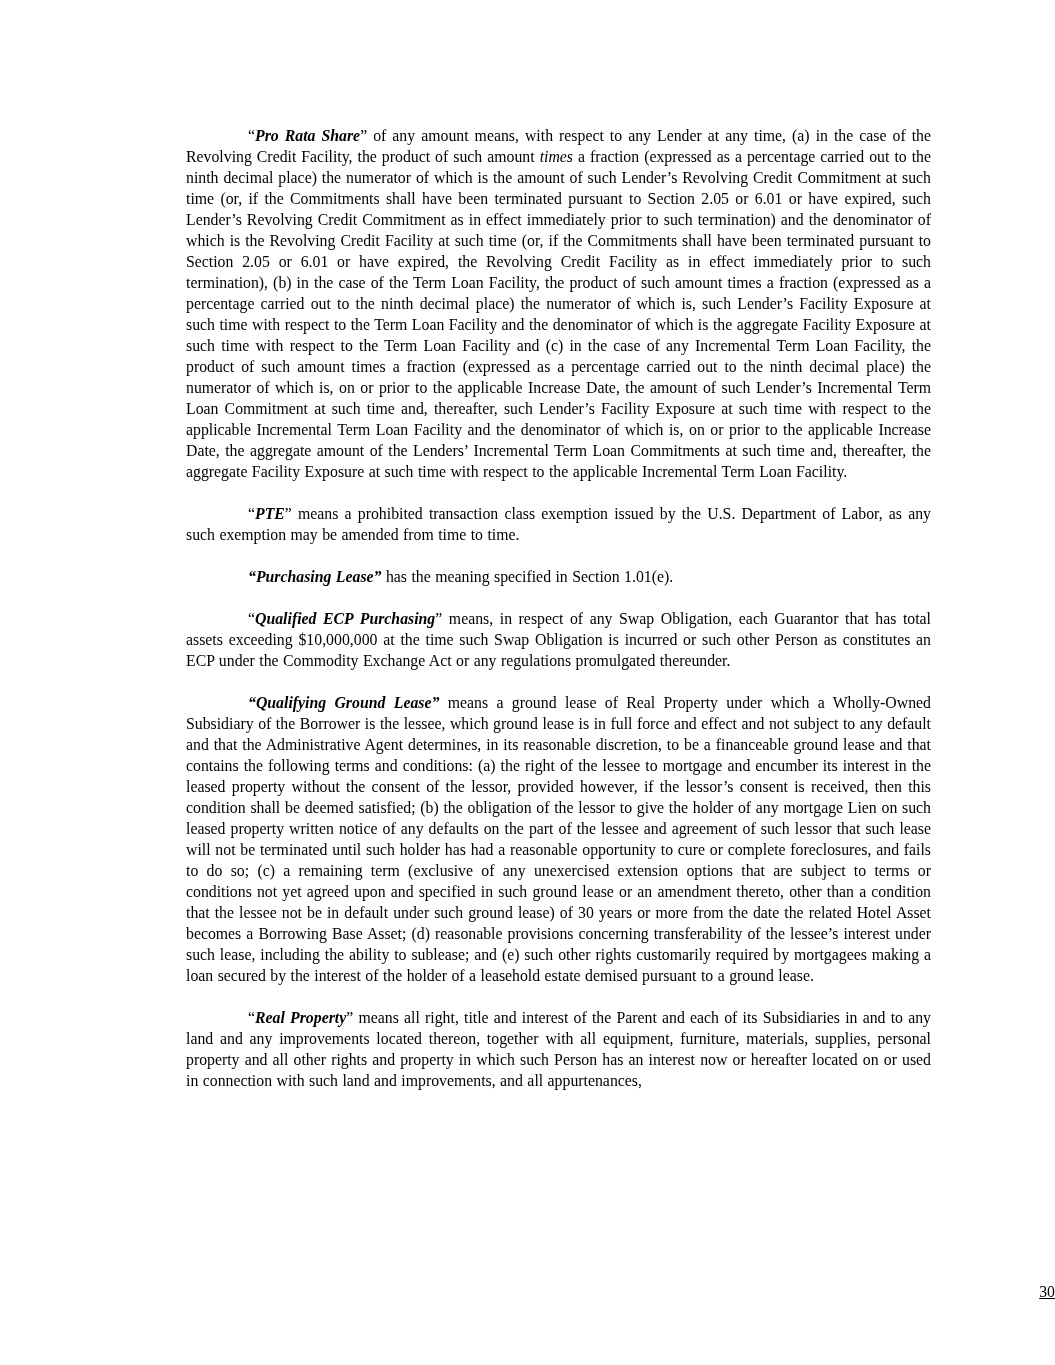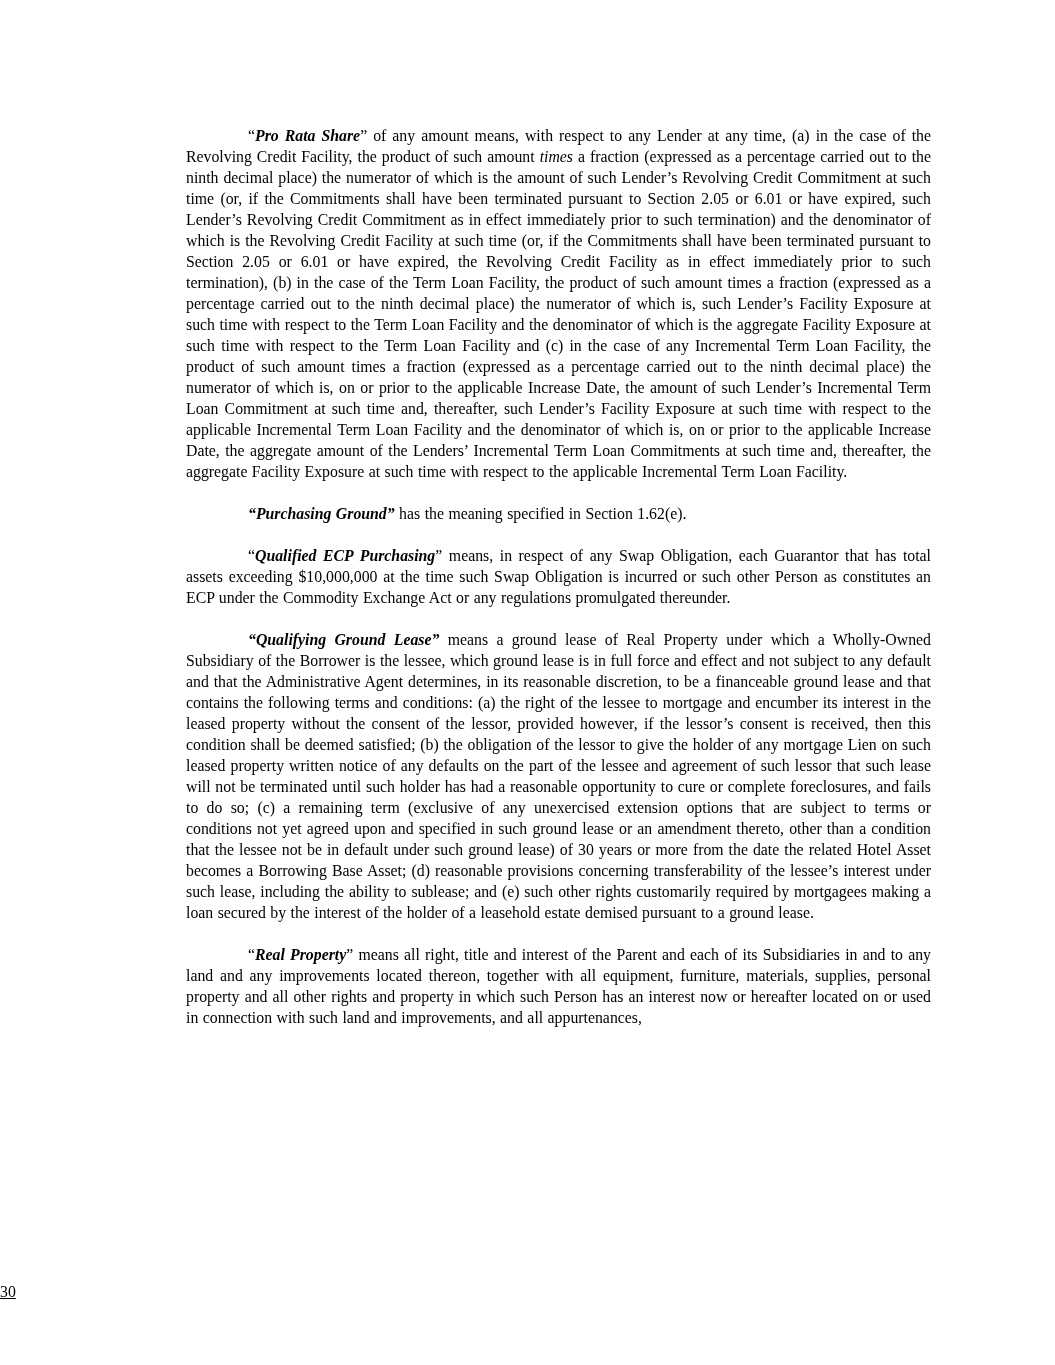--- a/index.html
+++ b/index.html
@@ -27,31 +27,32 @@
     margin: 0 0 21px 0;
     word-spacing: 0.5px;
   }
   .bi { font-weight: bold; font-style: italic; }
   .i  { font-style: italic; }
   .page-number {
     position: absolute;
     left: 0;
     right: 0;
     top: 1276px;
-    text-align: left;
+    text-align: right;
     font-size: 15.8px;
     font-family: "Liberation Serif", serif;
     text-decoration: underline;
   }
 </style>
 </head>
 <body>
 
 <div class="page">
   <div class="body-text">
       <p class="para"><span>“</span><span class="bi">Pro Rata Share</span><span>” of any amount means, with respect to any Lender at any time, (a) in the case of the Revolving Credit Facility, the product of such amount </span><span class="i">times</span><span> a fraction (expressed as a percentage carried out to the ninth decimal place) the numerator of which is the amount of such Lender’s Revolving Credit Commitment at such time (or, if the Commitments shall have been terminated pursuant to Section 2.05 or 6.01 or have expired, such Lender’s Revolving Credit Commitment as in effect immediately prior to such termination) and the denominator of which is the Revolving Credit Facility at such time (or, if the Commitments shall have been terminated pursuant to Section 2.05 or 6.01 or have expired, the Revolving Credit Facility as in effect immediately prior to such termination), (b) in the case of the Term Loan Facility, the product of such amount times a fraction (expressed as a percentage carried out to the ninth decimal place) the numerator of which is, such Lender’s Facility Exposure at such time with respect to the Term Loan Facility and the denominator of which is the aggregate Facility Exposure at such time with respect to the Term Loan Facility and (c) in the case of any Incremental Term Loan Facility, the product of such amount times a fraction (expressed as a percentage carried out to the ninth decimal place) the numerator of which is, on or prior to the applicable Increase Date, the amount of such Lender’s Incremental Term Loan Commitment at such time and, thereafter, such Lender’s Facility Exposure at such time with respect to the applicable Incremental Term Loan Facility and the denominator of which is, on or prior to the applicable Increase Date, the aggregate amount of the Lenders’ Incremental Term Loan Commitments at such time and, thereafter, the aggregate Facility Exposure at such time with respect to the applicable Incremental Term Loan Facility.</span></p>
-      <p class="para"><span class="bi">“Purchasing Ground”</span><span> has the meaning specified in Section 1.62(e).</span></p>
+      <p class="para"><span>“</span><span class="bi">PTE</span><span>” means a prohibited transaction class exemption issued by the U.S. Department of Labor, as any such exemption may be amended from time to time.</span></p>
+      <p class="para"><span class="bi">“Purchasing Lease”</span><span> has the meaning specified in Section 1.01(e).</span></p>
       <p class="para"><span>“</span><span class="bi">Qualified ECP Purchasing</span><span>” means, in respect of any Swap Obligation, each Guarantor that has total assets exceeding $10,000,000 at the time such Swap Obligation is incurred or such other Person as constitutes an ECP under the Commodity Exchange Act or any regulations promulgated thereunder.</span></p>
       <p class="para"><span class="bi">“Qualifying Ground Lease”</span><span> means a ground lease of Real Property under which a Wholly-Owned Subsidiary of the Borrower is the lessee, which ground lease is in full force and effect and not subject to any default and that the Administrative Agent determines, in its reasonable discretion, to be a financeable ground lease and that contains the following terms and conditions: (a) the right of the lessee to mortgage and encumber its interest in the leased property without the consent of the lessor, provided however, if the lessor’s consent is received, then this condition shall be deemed satisfied; (b) the obligation of the lessor to give the holder of any mortgage Lien on such leased property written notice of any defaults on the part of the lessee and agreement of such lessor that such lease will not be terminated until such holder has had a reasonable opportunity to cure or complete foreclosures, and fails to do so; (c) a remaining term (exclusive of any unexercised extension options that are subject to terms or conditions not yet agreed upon and specified in such ground lease or an amendment thereto, other than a condition that the lessee not be in default under such ground lease) of 30 years or more from the date the related Hotel Asset becomes a Borrowing Base Asset; (d) reasonable provisions concerning transferability of the lessee’s interest under such lease, including the ability to sublease; and (e) such other rights customarily required by mortgagees making a loan secured by the interest of the holder of a leasehold estate demised pursuant to a ground lease.</span></p>
       <p class="para"><span>“</span><span class="bi">Real Property</span><span>” means all right, title and interest of the Parent and each of its Subsidiaries in and to any land and any improvements located thereon, together with all equipment, furniture, materials, supplies, personal property and all other rights and property in which such Person has an interest now or hereafter located on or used in connection with such land and improvements, and all appurtenances,</span></p>
     </div>
   <div class="page-number">30</div>
 </div>
 
 </body></html>

